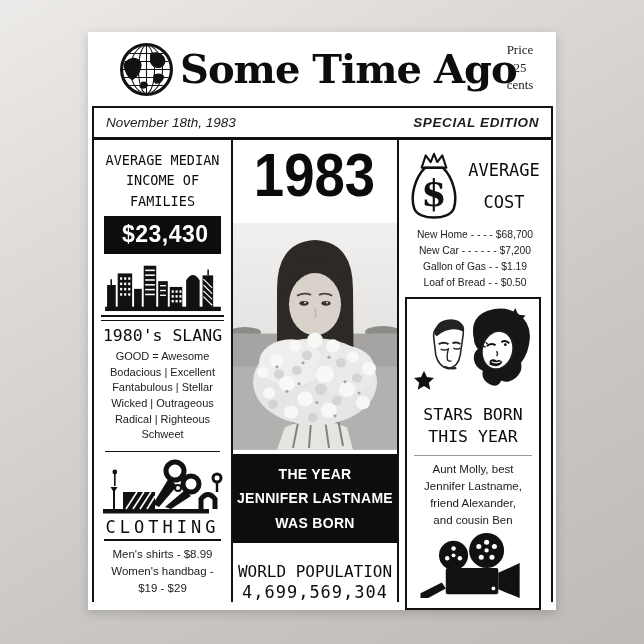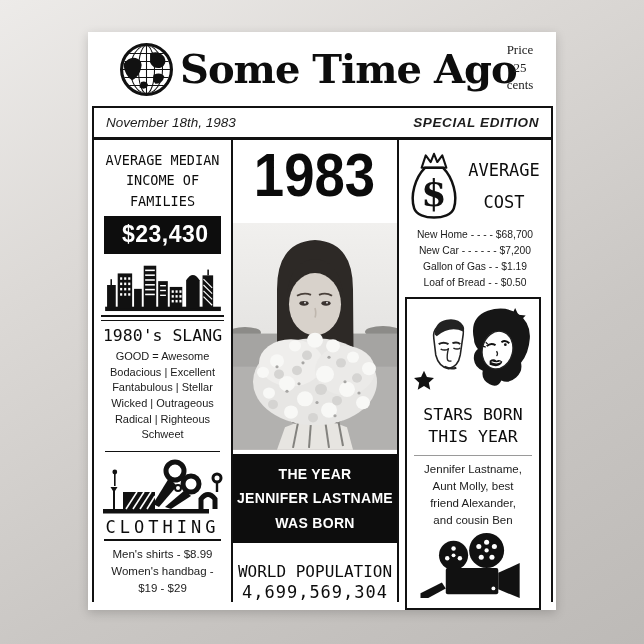--- a/index.html
+++ b/index.html
@@ -328,22 +328,22 @@
               <path d="M87,48 q2,3 0,5" stroke="#222" stroke-width="1.3" fill="none"></path>
               <path d="M80,58 q4,-3 7,0 q3,-2 6,1 q-3,7 -13,3 z" fill="#111"></path>
               <path d="M82,59 q5,2 9,0" stroke="#fff" stroke-width="1.2" fill="none"></path>
             </svg>
             <div class="stars-heading mono">
               <div>STARS BORN</div>
               <div>THIS YEAR</div>
             </div>
             <div class="stars-rule rule"></div>
             <div class="stars-names">
+              <div>Aunt Molly, best</div>
               <div>Jennifer Lastname,</div>
-              <div>Aunt Molly, best</div>
               <div>friend Alexander,</div>
               <div>and cousin Ben</div>
             </div>
             <svg class="camera" viewBox="0 0 112 72">
               <g fill="#111">
                 <circle cx="36" cy="24" r="15"></circle>
                 <circle cx="70" cy="19" r="18"></circle>
                 <rect x="28" y="37" width="54" height="27" rx="2"></rect>
                 <path d="M82,42 L104,32 L104,68 L82,59 Z"></path>
                 <path d="M28,58 L10,68 L2,68 L2,63 L24,52 Z"></path>

